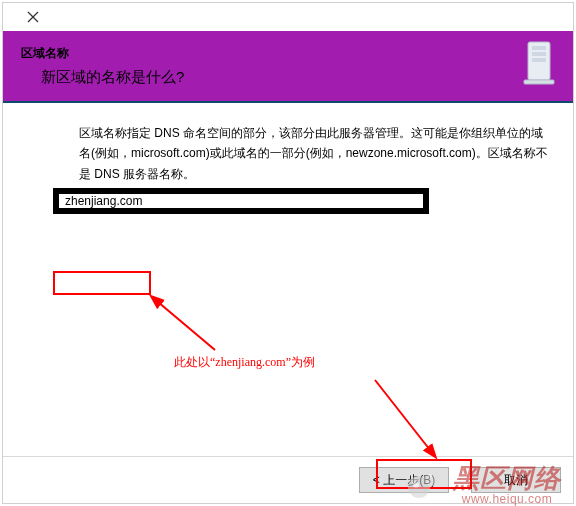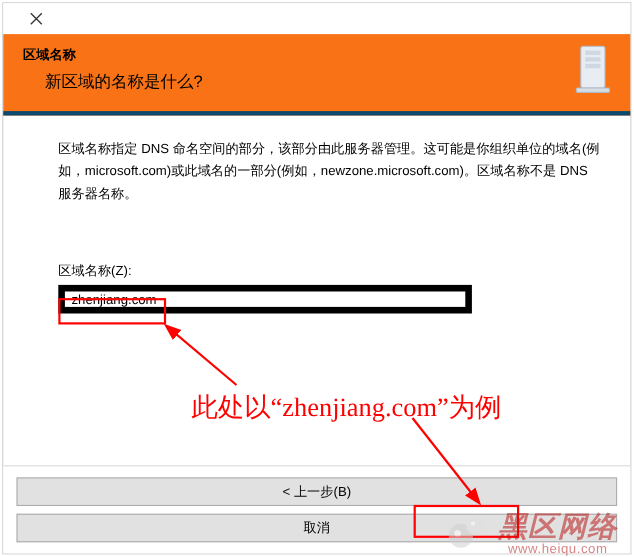--- a/index.html
+++ b/index.html
@@ -36,37 +36,37 @@
     width: 40px; height: 22px;
     display: flex; align-items: center; justify-content: center;
     font-size: 14px;
     color: #333;
     cursor: pointer;
   }
   .header {
     padding: 8px 14px 14px 18px;
     display: flex;
     justify-content: space-between;
-    align-items: center;
-    border-bottom: 4px solid #0c4a6e;
-    background: #f97316;
+    align-items: flex-end;
+    border-bottom: 2px solid #0c4a6e;
+    background: #a21caf;
   }
   .header .heading { font-weight: bold; font-size: 12px; }
   .header .subheading { margin: 6px 0 0 20px; font-size: 15px; }
   .server-icon {
     width: 40px; height: 48px;
     display: flex; align-items: center; justify-content: center;
     color: #9aa8b5;
   }
   .panel {
     flex: 1;
     padding: 20px 24px 10px 50px;
     position: relative;
   }
-  .desc { line-height: 1.7; color: #000; }
+  .desc { line-height: 1.7; color: #000; margin-left: 26px; }
   .field-label { margin-top: 52px; display: block; }
   .zone-input {
     width: 376px;
     height: 26px;
     border: 6px solid #000000;
     padding: 2px 6px;
     font-family: inherit;
     font-size: 12px;
     outline: none;
     display: block;
@@ -74,32 +74,31 @@
   }
   .highlight-box {
     position: absolute;
     border: 2px solid #f00;
     pointer-events: none;
   }
   .annotation-text {
     position: absolute;
     color: #f00;
     font-family: "SimSun", serif;
-    font-size: 24px;
+    font-size: 12px;
     white-space: nowrap;
     pointer-events: none;
   }
   .button-row {
     border-top: 1px solid #d9d9d9;
     padding: 10px 12px;
     display: flex;
-    justify-content: space-between;
-    gap: 7px;
-    background: #fff;
-    flex-direction: column;
+    justify-content: flex-end;
+    gap: 22px;
+    background: #fff;
   }
   .btn {
     min-width: 90px;
     height: 26px;
     border: 1px solid #adadad;
     background: #e1e1e1;
     font-family: inherit;
     font-size: 12px;
     cursor: pointer;
     padding: 0 10px;
@@ -162,21 +161,20 @@
         <rect x="10" y="12" width="14" height="4" fill="#cfd8e2"></rect>
         <rect x="10" y="18" width="14" height="4" fill="#cfd8e2"></rect>
         <rect x="2" y="40" width="30" height="4" rx="1" fill="#d8dee6" stroke="#b0bcc8"></rect>
       </svg>
     </div>
   </div>
 
   <div class="panel">
     <div class="desc">区域名称指定 DNS 命名空间的部分，该部分由此服务器管理。这可能是你组织单位的域名(例如，microsoft.com)或此域名的一部分(例如，newzone.microsoft.com)。区域名称不是 DNS 服务器名称。</div>
 
-    <label class="field-label">区域名称(Z):</label>
     <input class="zone-input" type="text" value="zhenjiang.com" style="">
   </div>
 
   <div class="button-row">
     <button class="btn">&lt; 上一步(B)</button>
     <button class="btn">取消</button>
   </div>
 
 </div>
 

